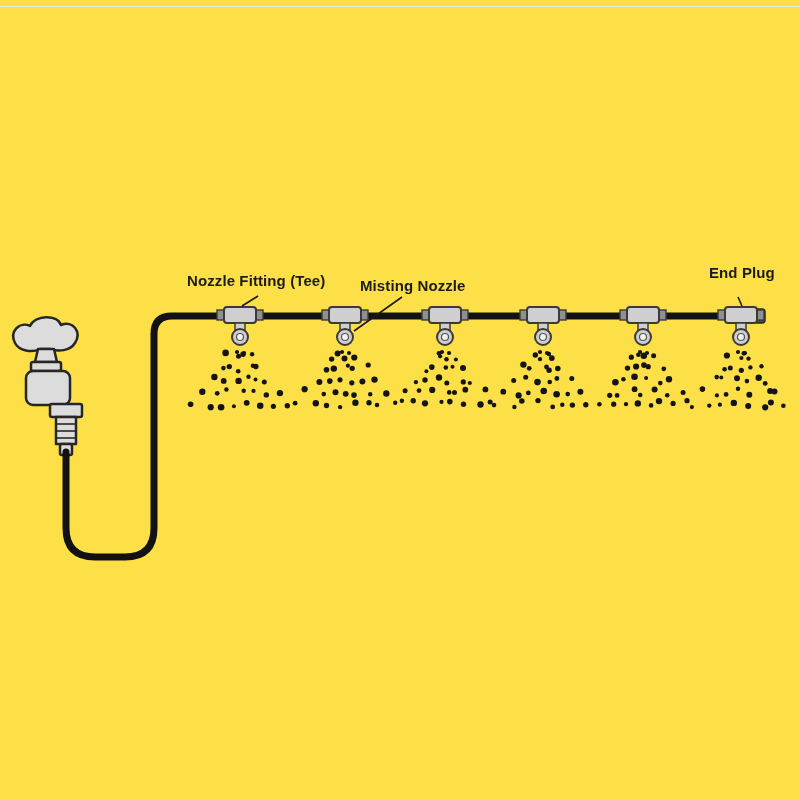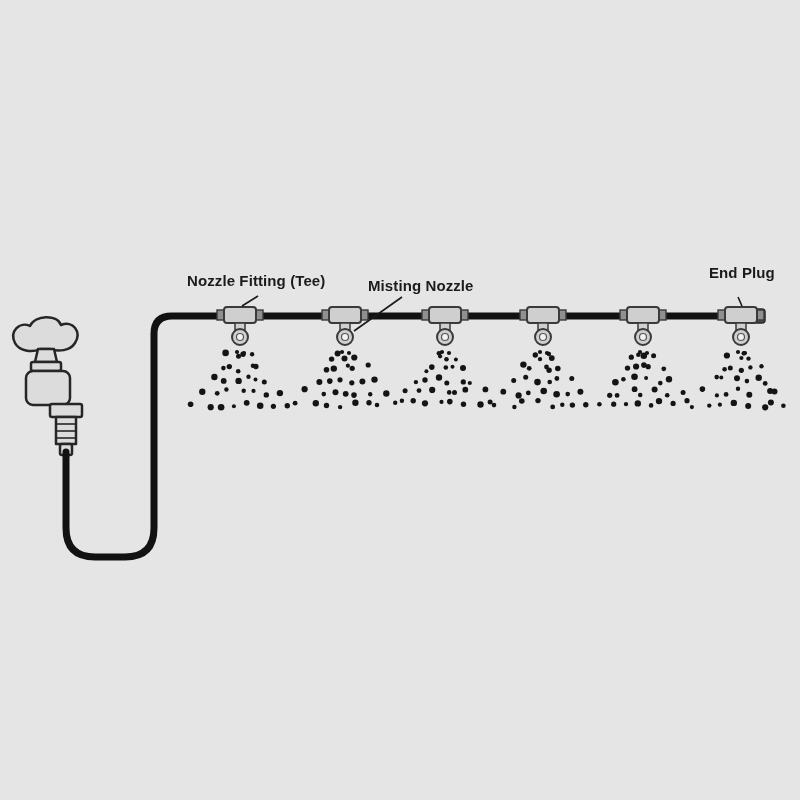--- a/index.html
+++ b/index.html
@@ -7,21 +7,21 @@
     padding: 0;
     background: #ffffff;
     width: 800px;
     height: 800px;
     font-family: "Liberation Sans", sans-serif;
   }
   .stage {
     position: relative;
     width: 800px;
     height: 800px;
-    background: #e5e5e5;
+    background: #fde047;
     overflow: hidden;
   }
   .hairline {
     position: absolute;
     left: 0;
     top: 6px;
     width: 800px;
     height: 1px;
     background: #e3e3e3;
   }
@@ -335,16 +335,16 @@
       </g>
     <g id="leaders">
         <line x1="258" y1="296" x2="242" y2="306" stroke="#1a1a1a" stroke-width="1.6"></line>
         <line x1="402" y1="297" x2="354" y2="331" stroke="#1a1a1a" stroke-width="1.6"></line>
         <line x1="738" y1="297" x2="742" y2="306" stroke="#1a1a1a" stroke-width="1.6"></line>
       </g>
   </svg>
 
   <div class="label" style="left:187px; top:272px">Nozzle Fitting (Tee)</div>
 
-  <div class="label" style="left:368px; top:277px">Misting Nozzle</div>
+  <div class="label" style="left:360px; top:277px">Misting Nozzle</div>
 
   <div class="label" style="left:709px; top:264px">End Plug</div>
 </div>
 
 </body></html>

